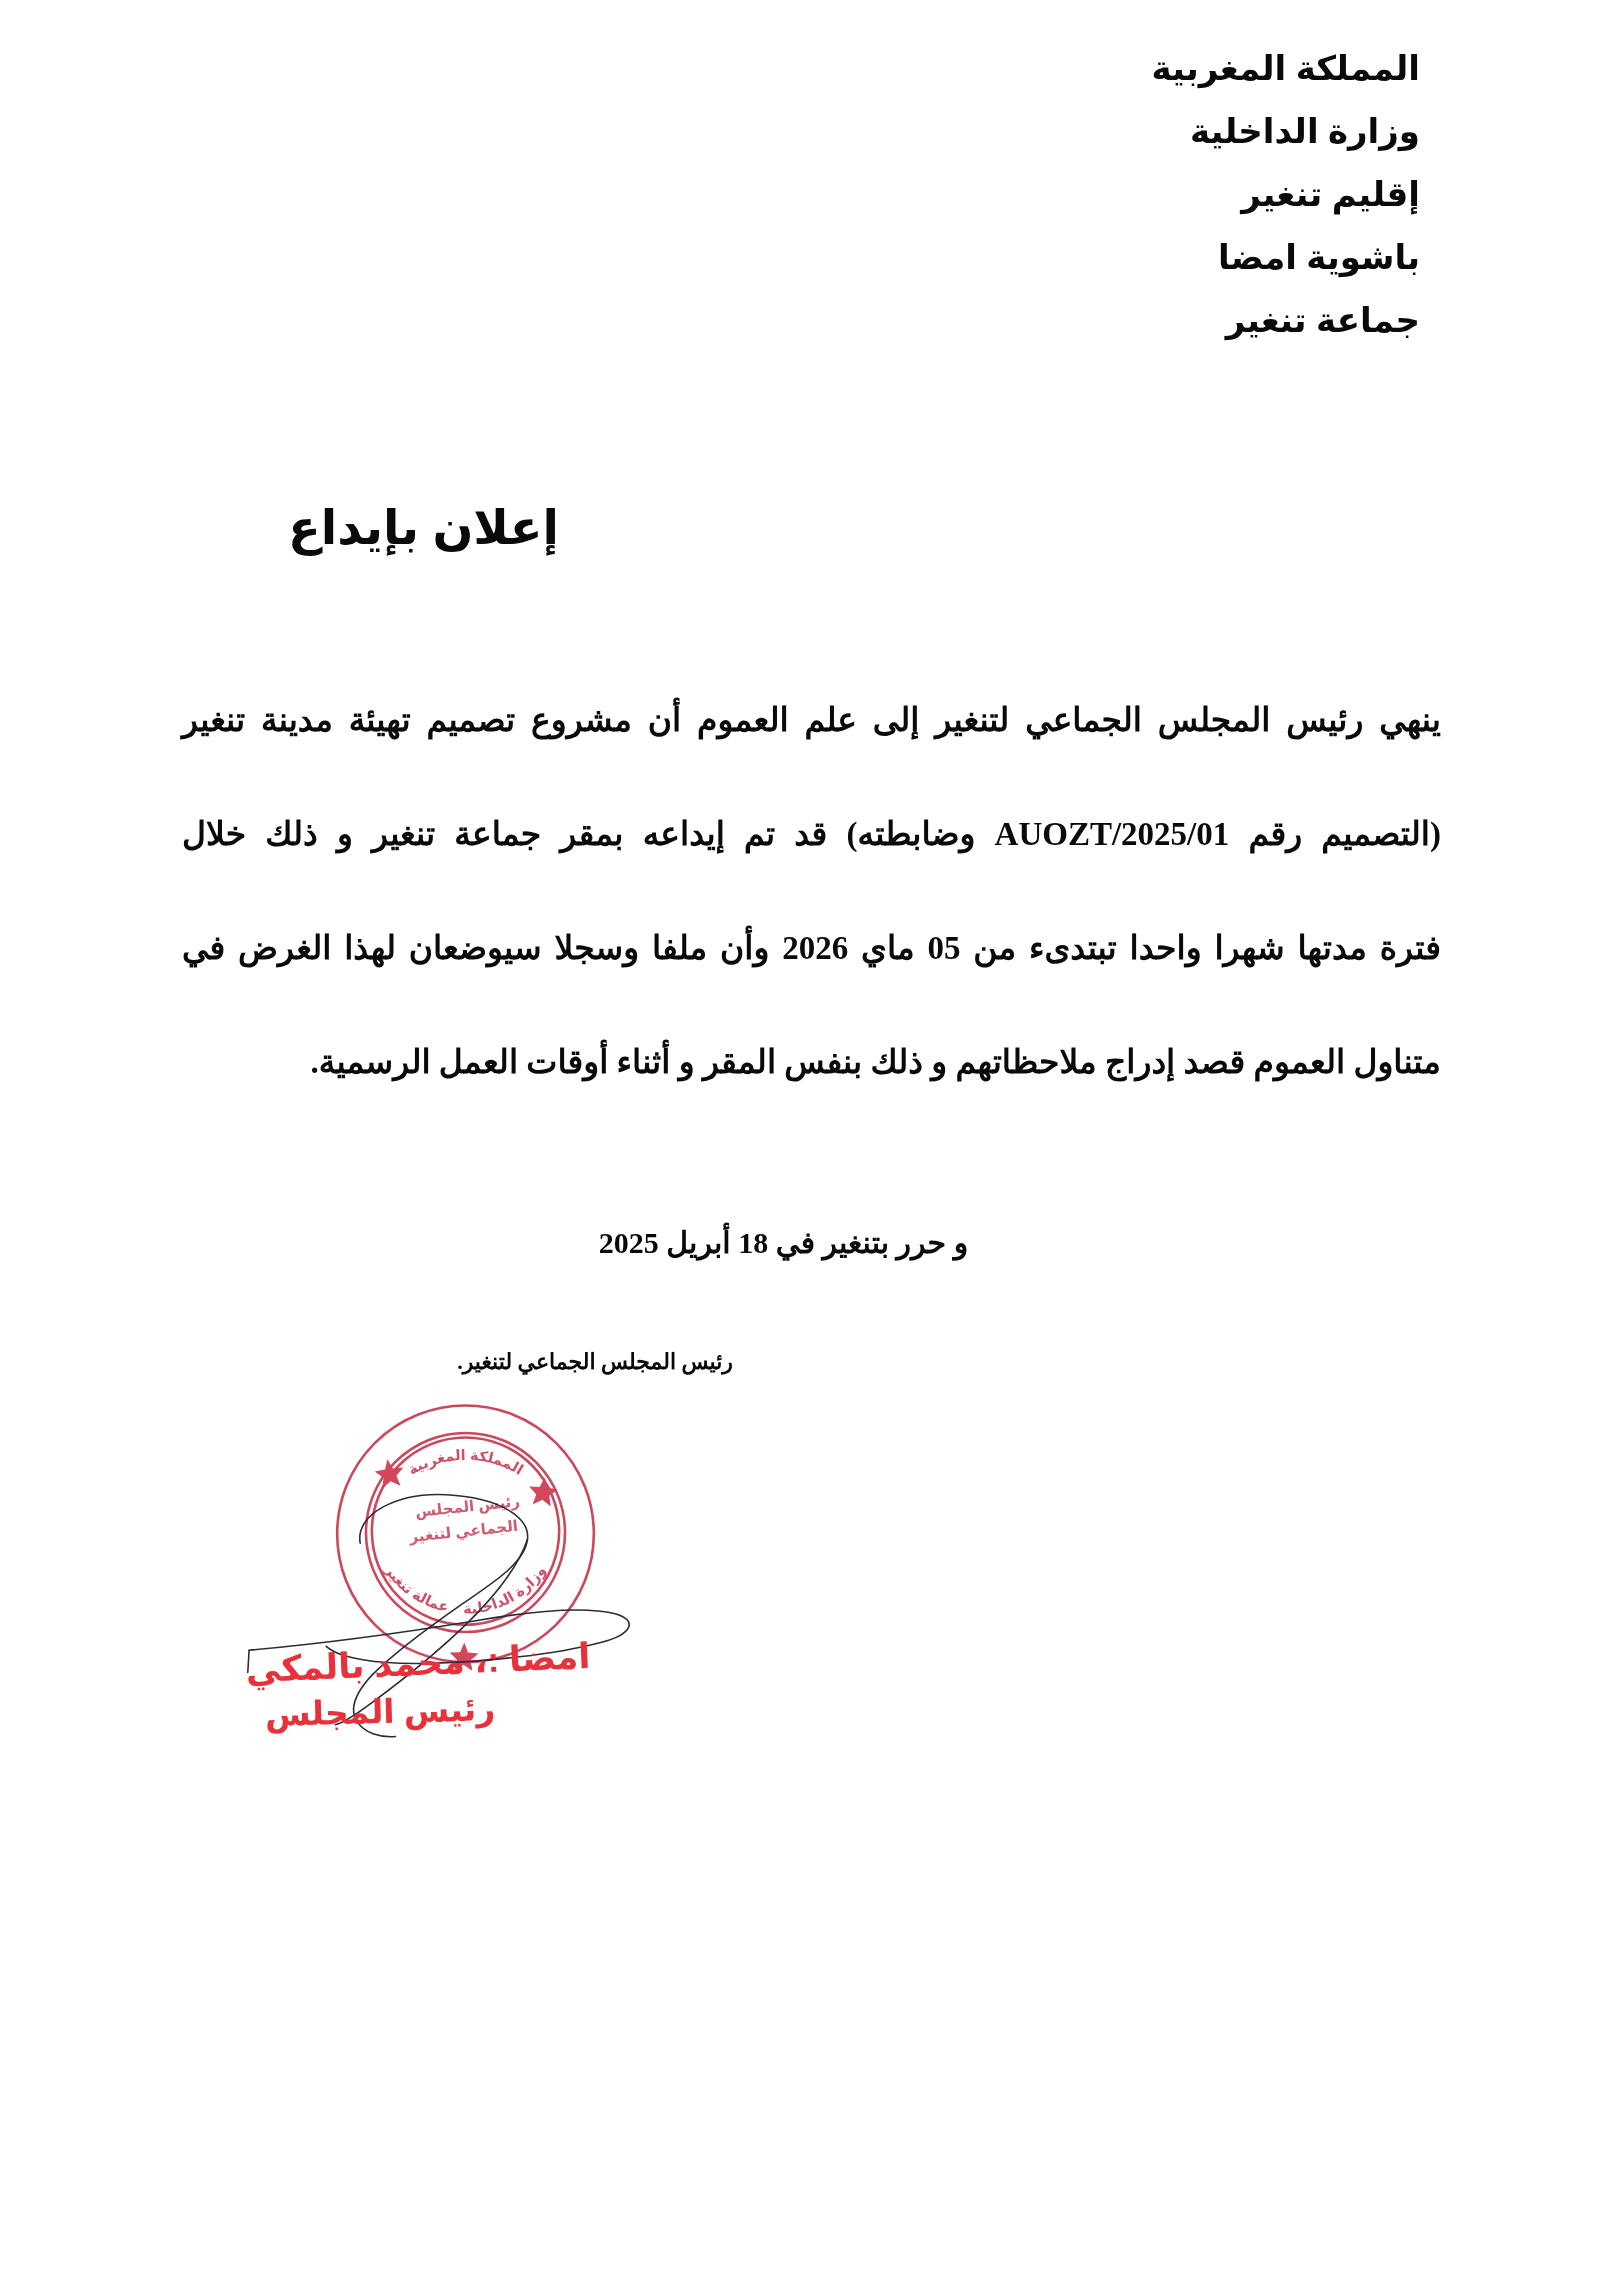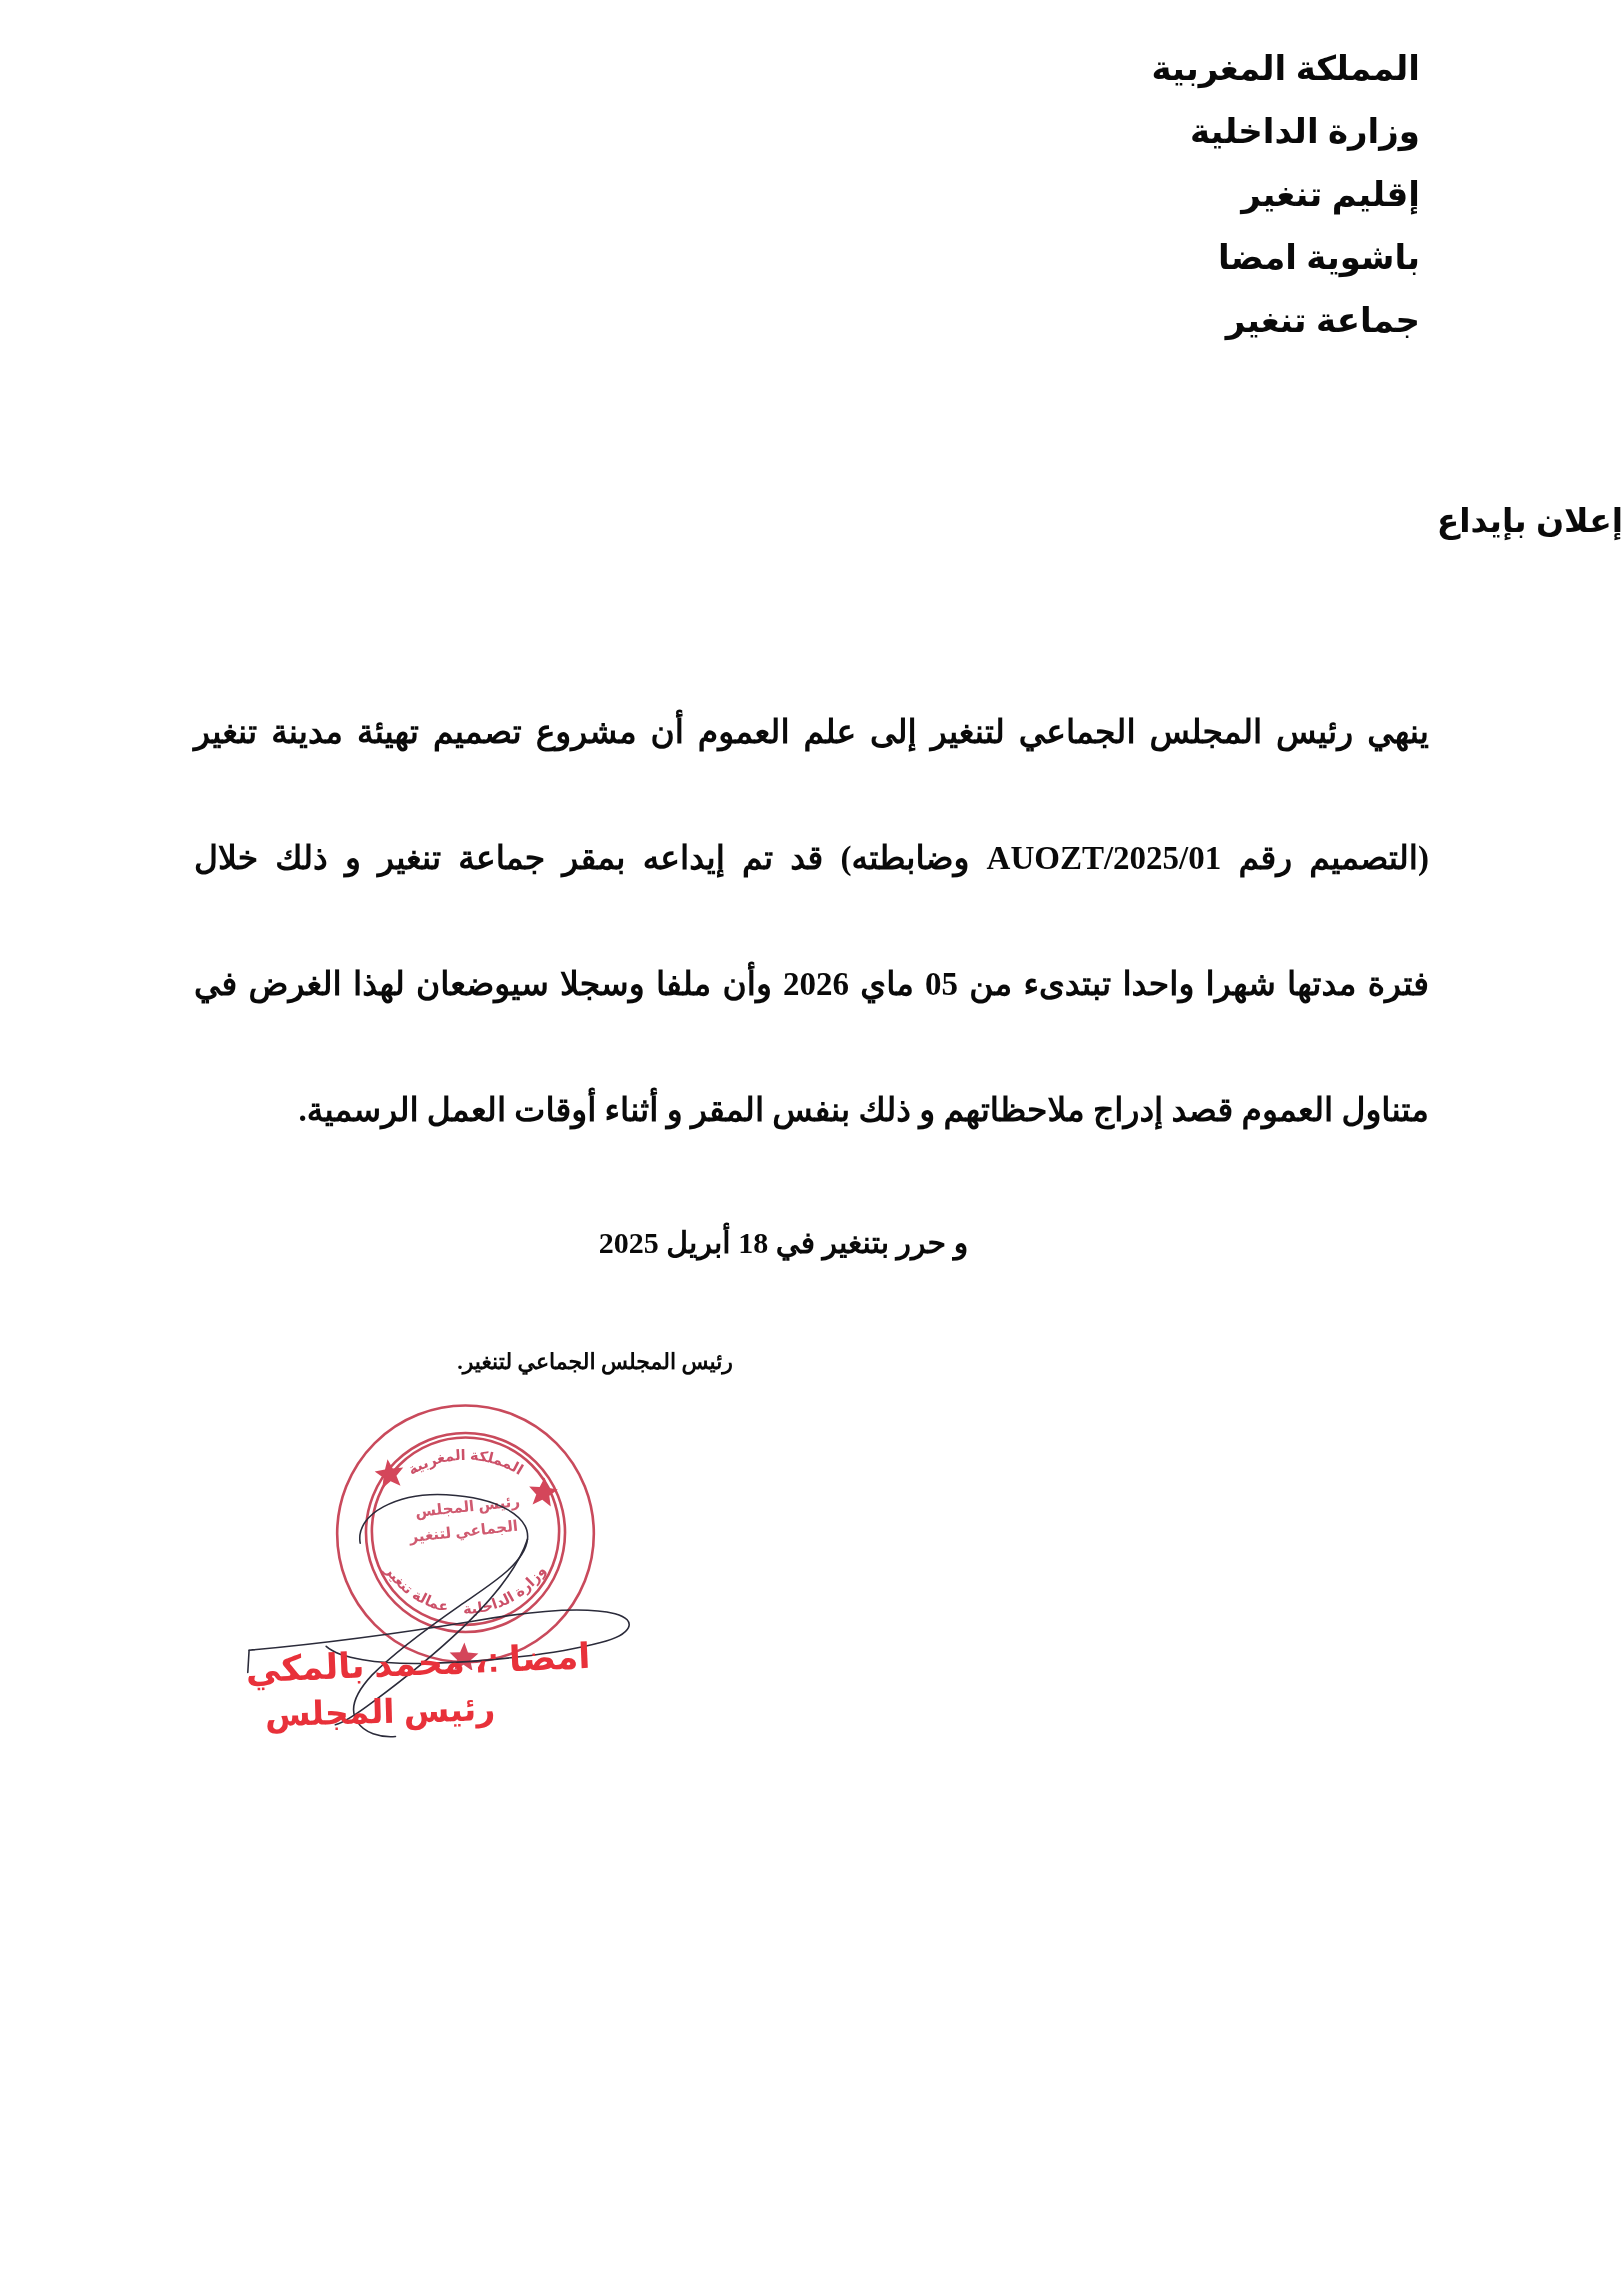--- a/index.html
+++ b/index.html
@@ -41,45 +41,45 @@
     margin-bottom: 12px;
     letter-spacing: 2px;
   }
 
   
   .doc-title {
     position: absolute;
     top: 504px;
     right: 0;
     left: 0;
-    text-align: right;
-    font-family: "Liberation Sans", "DejaVu Sans", sans-serif;
-    font-weight: bold;
-    font-size: 33px;
+    text-align: left;
+    font-family: "Liberation Sans", "DejaVu Sans", sans-serif;
+    font-weight: bold;
+    font-size: 48px;
     line-height: 1;
     
     padding-left: 288px;
   }
 
   
   .body-block {
     position: absolute;
     top: 661px;
     right: 178px;
     left: 178px;
     direction: rtl;
     text-align: justify;
     text-align-last: justify;
     font-family: "Liberation Serif", "DejaVu Serif", serif;
     font-size: 33px;
     font-weight: 600;
     line-height: 110px;
   }
   .body-block p {
-    margin: 16px;
+    margin: 4px;
   }
   .body-block p.last {
     text-align-last: right;
   }
 
   
   .date-line {
     position: absolute;
     top: 1225px;
     right: 0;

